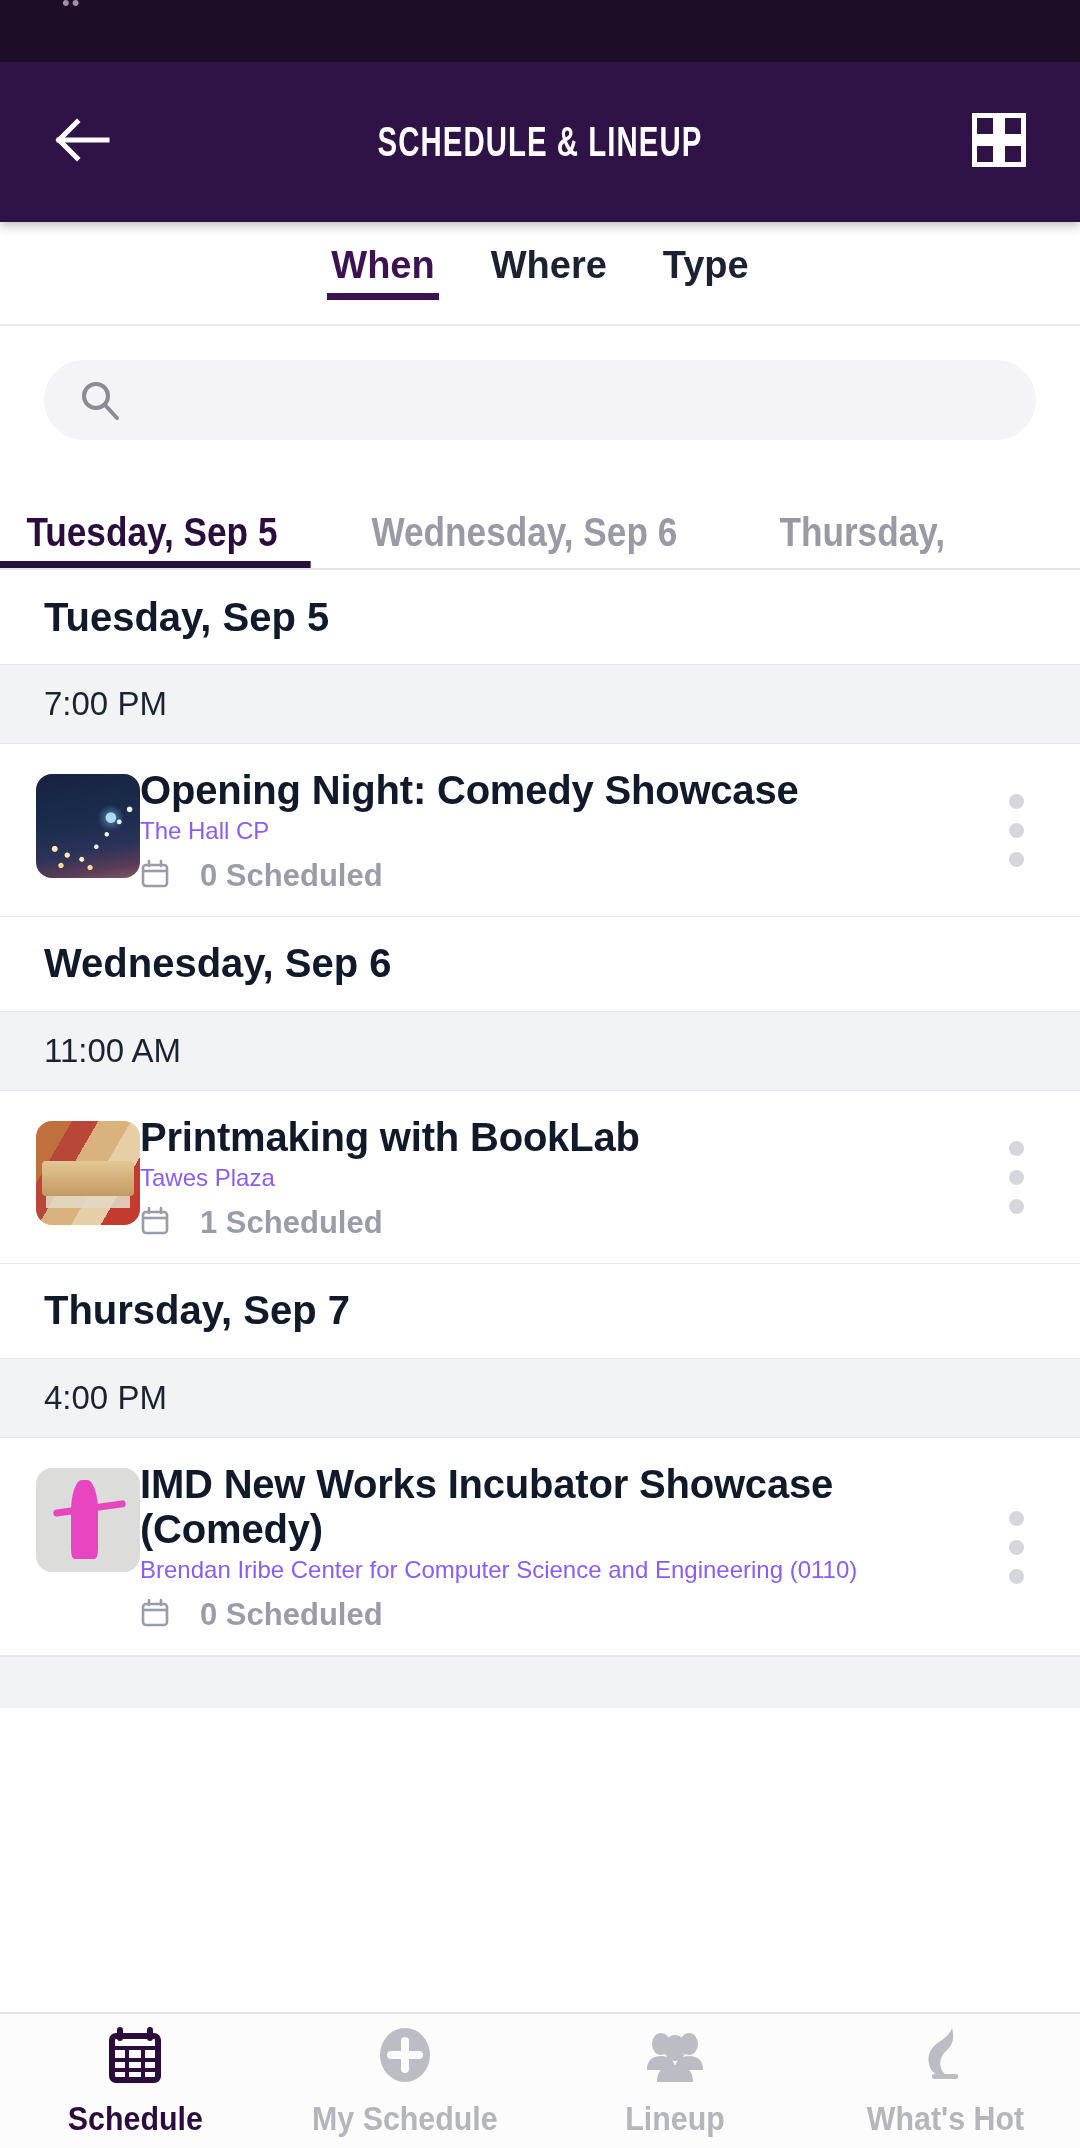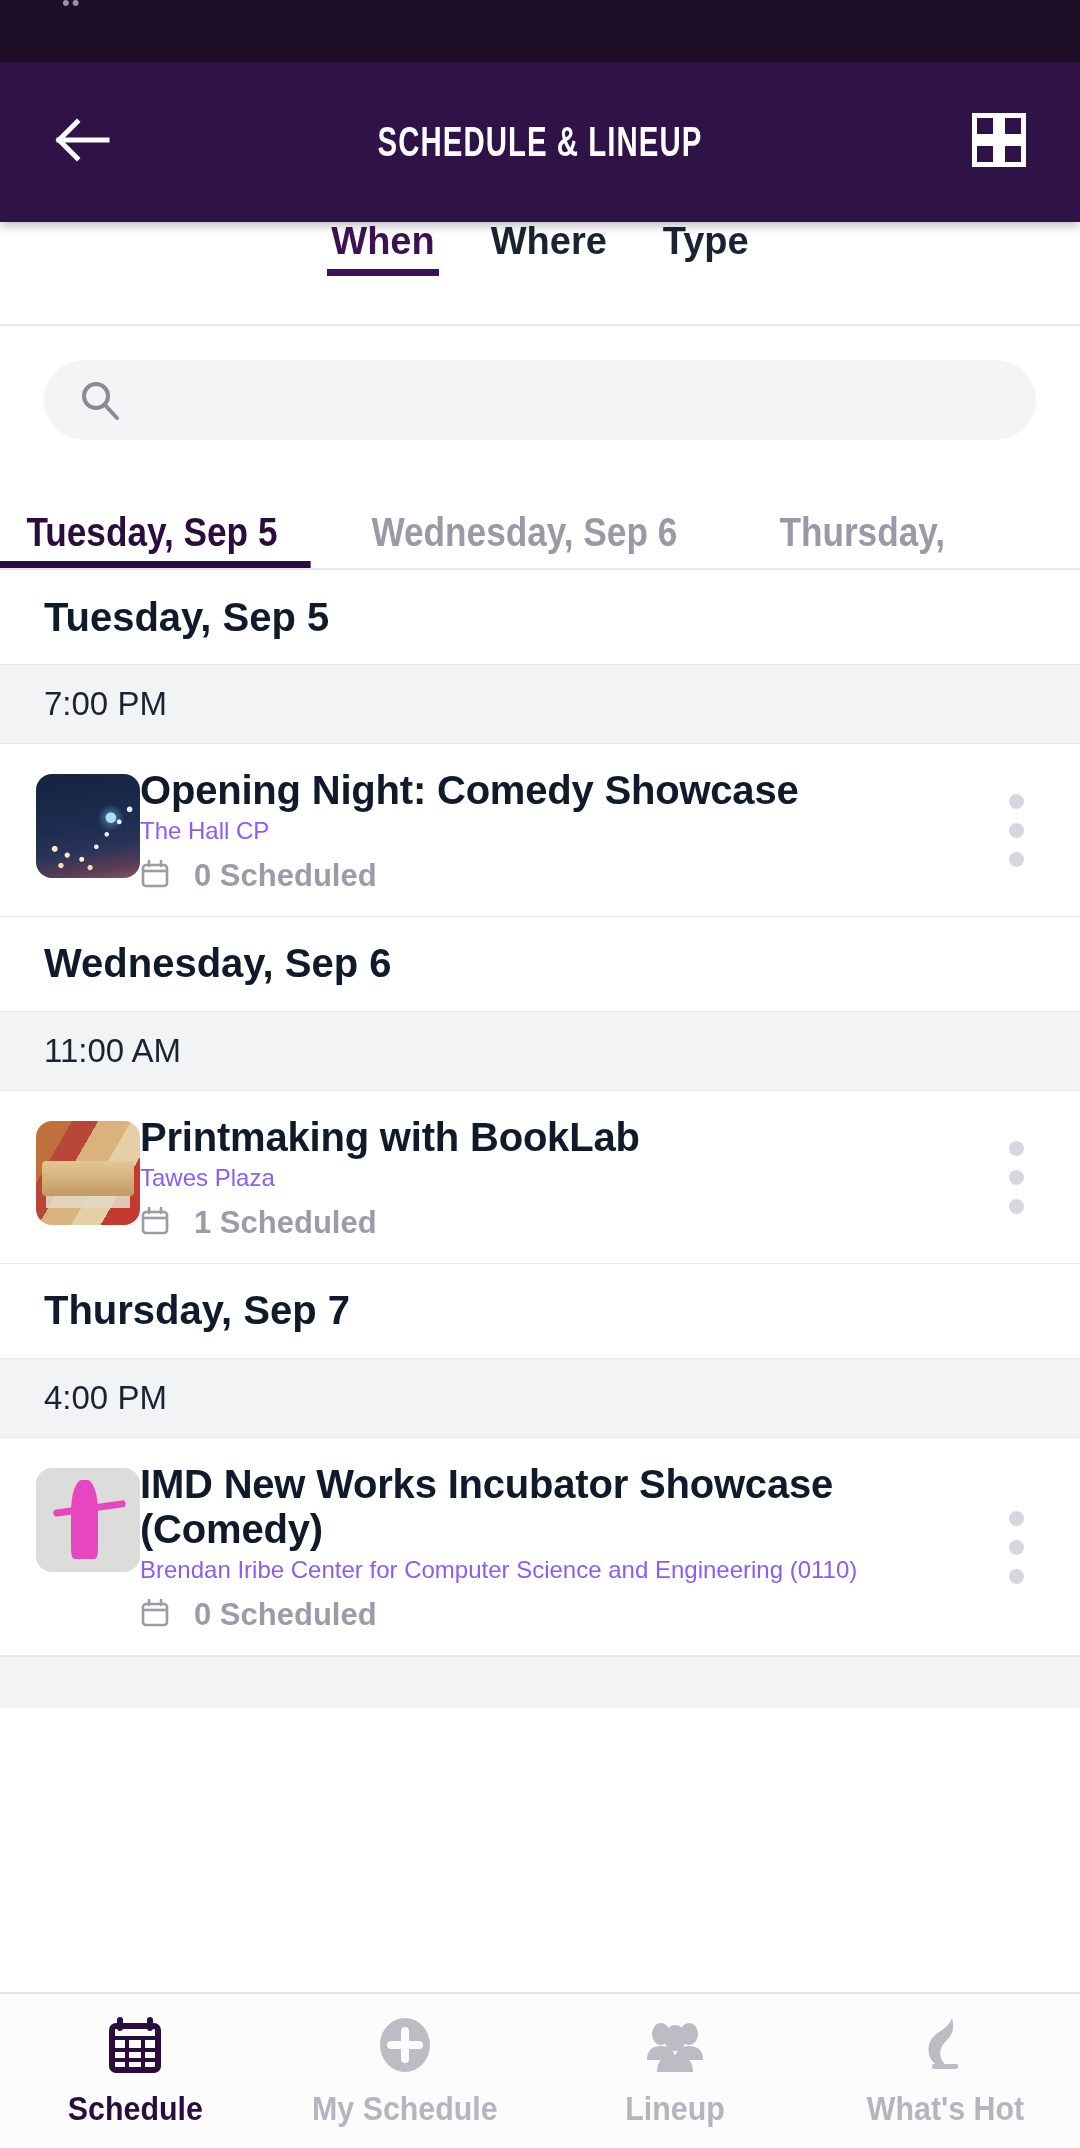--- a/index.html
+++ b/index.html
@@ -34,21 +34,21 @@
     color:#fdfcff; font-size:42px; font-weight:bold;
     letter-spacing:1.5px; text-transform:uppercase;
     transform:scaleX(.70); transform-origin:center;
     pointer-events:none;
   }
   .appbar .grid { margin-left:auto; width:74px; height:74px; display:flex; align-items:center; justify-content:center; }
 
   
   .segtabs {
     height:104px; flex:0 0 auto; background:#fff;
-    display:flex; align-items:flex-start; justify-content:center;
+    display:flex; align-items:center; justify-content:center;
     gap:0px; border-bottom:2px solid #e9e9ee;
     position:relative;
   }
   .segtab {
     font-size:38px; font-weight:bold; color:#1b2232;
     padding:0 28px 16px 28px; position:relative; line-height:1;
   }
   .segtab.active { color:#3c1252; }
   .segtab.active::after {
     content:""; position:absolute; left:24px; right:24px; bottom:0;
@@ -106,33 +106,33 @@
   .thumb {
     width:104px; height:104px; border-radius:16px; flex:0 0 auto;
     margin-top:6px; overflow:hidden; position:relative;
   }
   .evbody { flex:1 1 auto; min-width:0; padding-right:30px; }
   .evtitle {
     font-size:40px; font-weight:bold; color:#111a2b; line-height:1.13;
     letter-spacing:-.2px;
   }
   .evloc { font-size:24px; color:#8b5cf6; line-height:1.2; margin-top:4px; }
-  .evmeta { display:flex; align-items:center; margin-top:12px; gap:24px; }
+  .evmeta { display:flex; align-items:center; margin-top:12px; gap:30px; }
   .evmeta .sched { font-size:31px; color:#9a9ca9; font-weight:bold; }
   .dots {
     flex:0 0 auto; width:56px; align-self:center;
     display:flex; flex-direction:column; align-items:center; gap:14px;
   }
   .dots i { width:15px; height:15px; border-radius:50%; background:#d6d7dc; display:block; }
 
   .partialrow { height:52px; background:#f2f3f5; border-top:1px solid #e8e9ec; }
 
   
   .bottomnav {
-    flex:0 0 auto; height:156px; background:#fcfcfd;
+    flex:0 0 auto; height:136px; background:#fcfcfd;
     border-top:2px solid #e4e5e9;
     display:flex; align-items:center;
   }
   .navitem {
     flex:1 1 0; display:flex; flex-direction:column;
     align-items:center; justify-content:center; gap:10px;
   }
   .navitem .nlabel {
     font-size:33px; color:#b4b5bd; font-weight:bold;
     transform:scaleX(.92);

